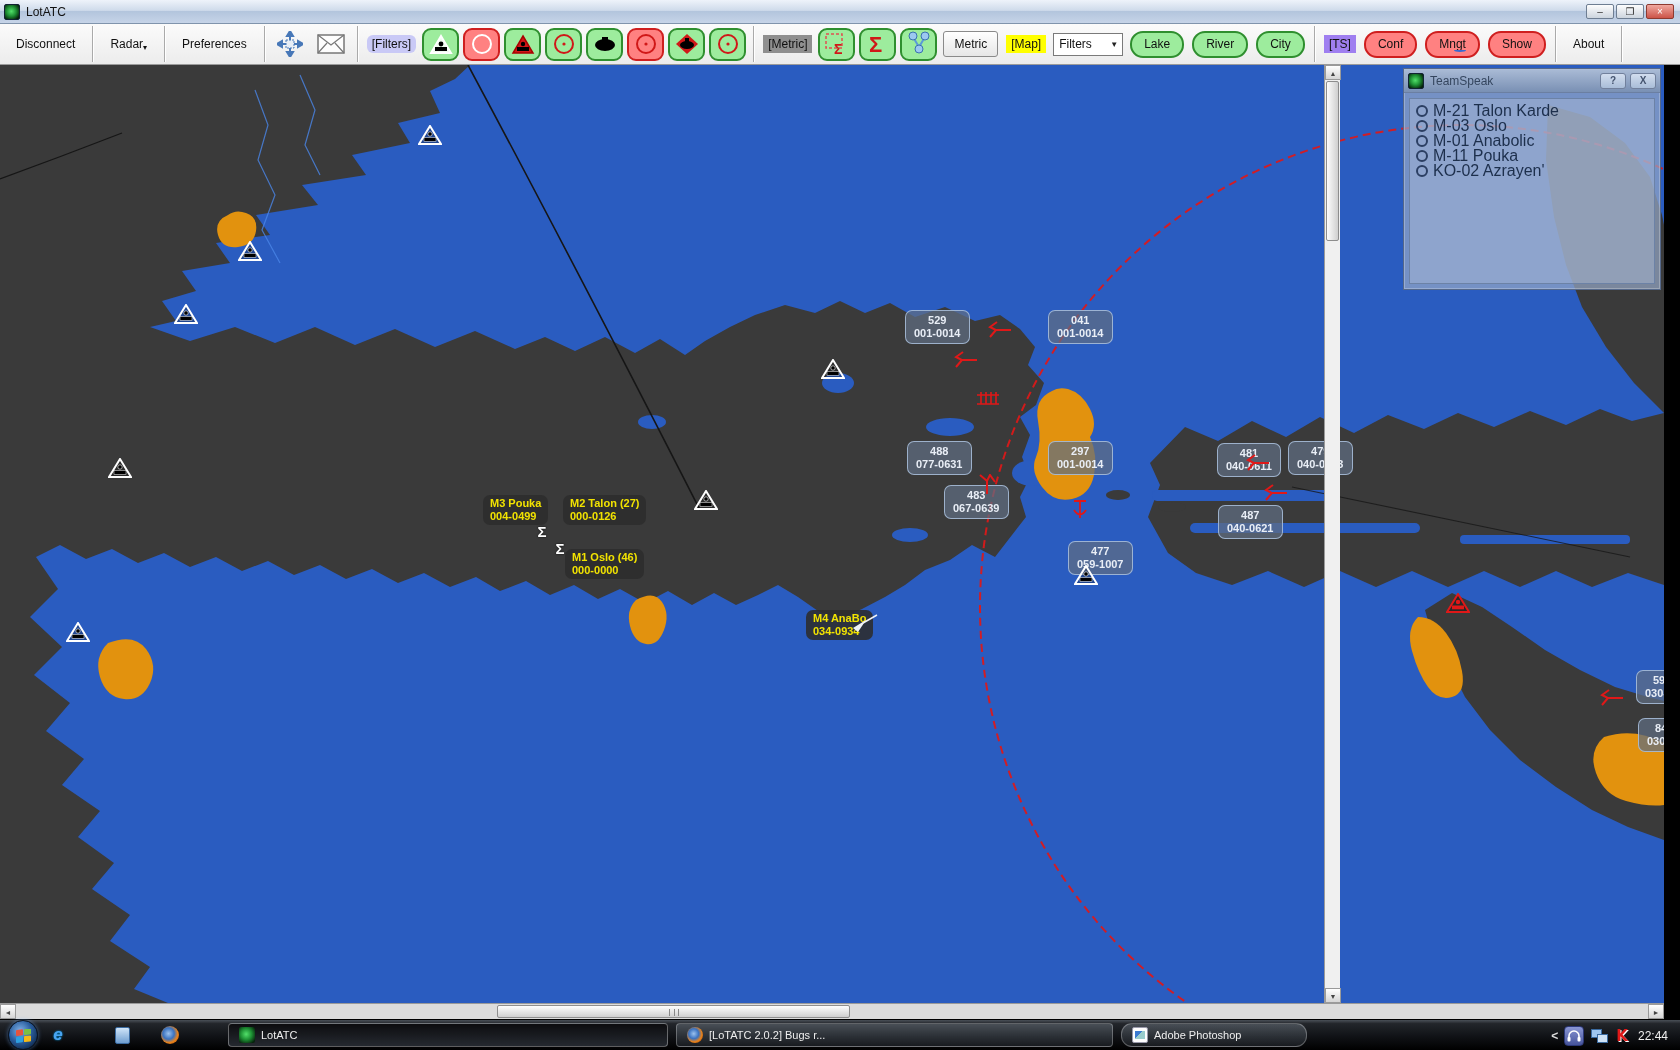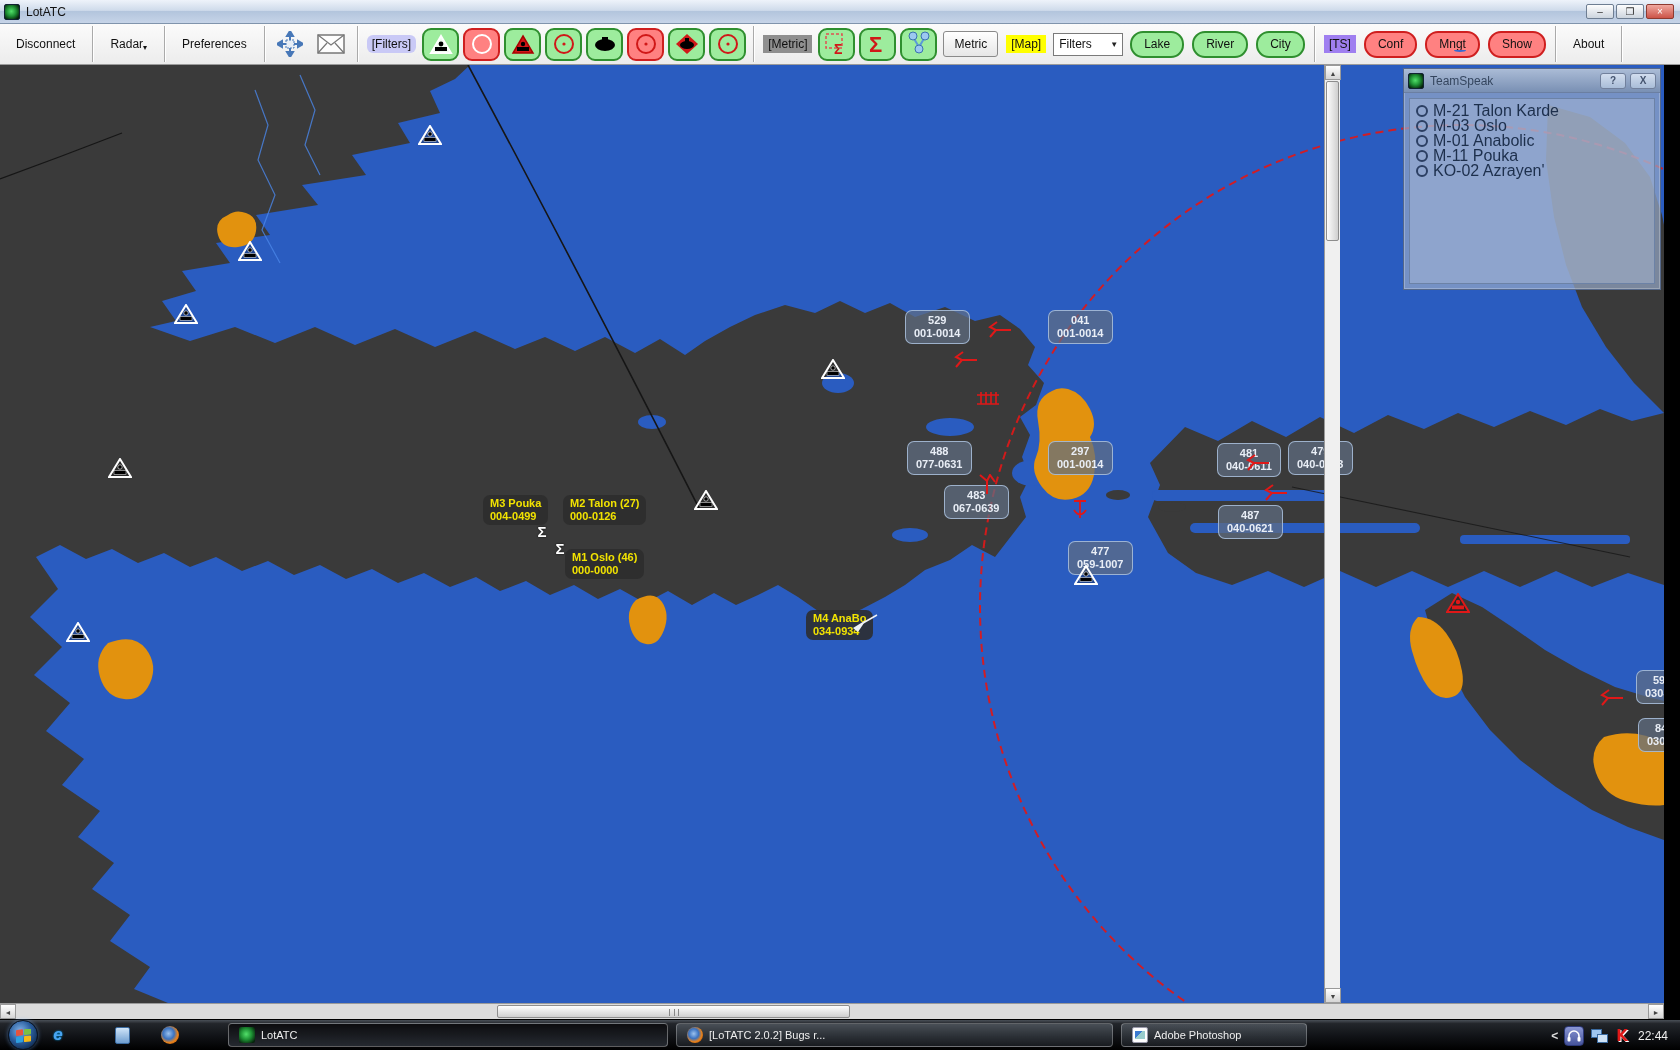--- a/index.html
+++ b/index.html
@@ -544,21 +544,21 @@
       </div>
     <div id="task-buttons" style="display:flex; align-items:center; margin-left:40px;">
         <div class="task-btn active" style="width: 440px;">
           <span class="tb-ico lotatc"></span>
           <span>LotATC</span>
         </div>
         <div class="task-btn" style="width: 437px;">
           <span class="tb-ico ff"></span>
           <span>[LoTATC 2.0.2] Bugs r...</span>
         </div>
-        <div class="task-btn" style="width: 186px;">
+        <div class="task-btn" style="width: 186px; border-radius: 11px;">
           <span class="tb-ico ps"></span>
           <span>Adobe Photoshop</span>
         </div>
       </div>
     <div id="tray">
       <span class="chev">&lt;</span>
       <div class="tray-ts">
         <svg width="14" height="12" viewBox="0 0 14 12">
           <path d="M2,9 L2,6 A5,5 0 0 1 12,6 L12,9" fill="none" stroke="#fff" stroke-width="1.6"></path>
           <rect x="0.5" y="7" width="3" height="4.5" rx="1" fill="#fff"></rect>

